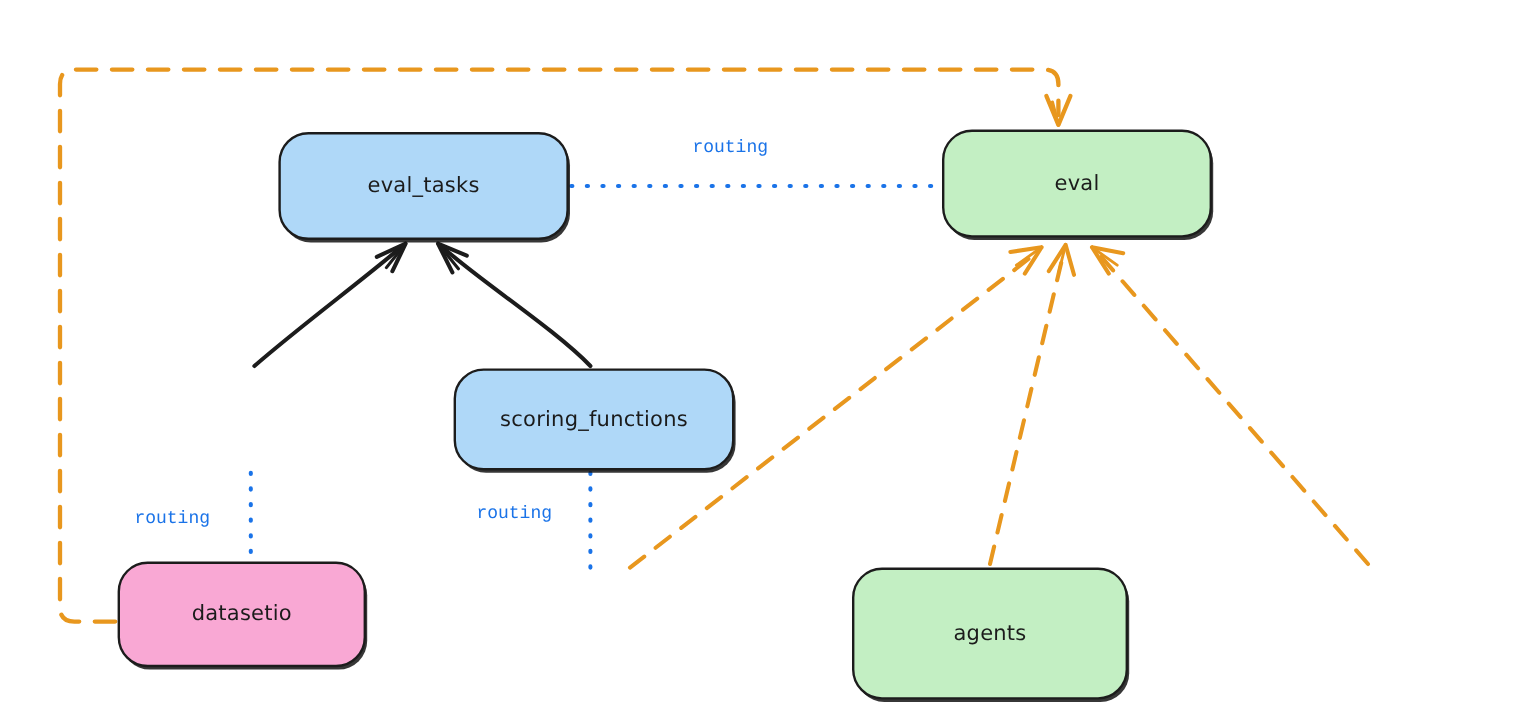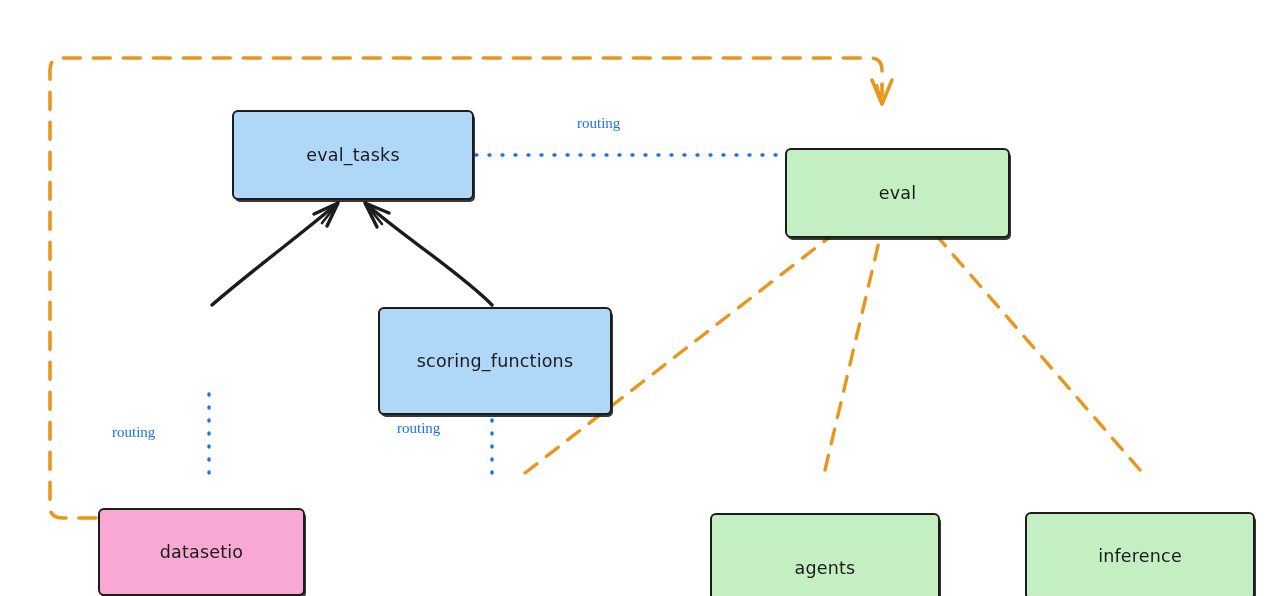--- a/index.html
+++ b/index.html
@@ -10,34 +10,34 @@
     overflow:hidden;
     position:relative;
   }
   #diagram-canvas{position:absolute;inset:0;width:1280px;height:596px;}
   svg#edge-layer{position:absolute;left:0;top:0;width:1280px;height:596px;}
   .node{
     position:absolute;
     box-sizing:border-box;
     display:flex;align-items:center;justify-content:center;
     border:2.6px solid #1c1c1c;
-    border-radius:6px;
+    border-radius:25px;
     font-size:17.5px;
     color:#1b1b1b;
     letter-spacing:0.2px;
     font-family:"DejaVu Sans", sans-serif;
     box-shadow:2px 3px 0 -1px rgba(20,20,20,0.85);
   }
   .node.blue{background:#AFD8F8;}
-  .node.green{background:#C3EFC3;margin-top:40px;}
+  .node.green{background:#C3EFC3;}
   .edge-label{
     position:absolute;
     color:#1a73e8;
     font-size:15px;
-    font-family:Liberation Serif, serif;
+    font-family:Liberation Mono, monospace;
     white-space:nowrap;
   }
 </style>
 </head>
 <body style="background: rgb(255, 255, 255);">
 
 <div id="diagram-canvas">
 
   <svg id="edge-layer" viewBox="0 0 1280 596">
 
@@ -83,26 +83,25 @@
       <path d="M 910 206 L 924 228 M 910 206 L 936 211" fill="none" stroke="#e8971e" stroke-width="3.4" stroke-linecap="round"></path>
       <path d="M 910 206 L 931 221" fill="none" stroke="#e8971e" stroke-width="2.4" stroke-linecap="round"></path>
     </g>
   </svg>
 
   <div class="node blue" id="node-eval_tasks" style="left: 232px; top: 110px; width: 242px; height: 90px; background: rgb(175, 216, 248); border-color: rgb(28, 28, 28);">eval_tasks</div>
 
   <div class="node green" id="node-eval" style="left: 785px; top: 108px; width: 225px; height: 90px; background: rgb(195, 239, 195); border-color: rgb(28, 28, 28);">eval</div>
 
 
-  <div class="node blue" id="node-scoring_functions" style="left: 378px; top: 307px; width: 234px; height: 108px; background: rgb(175, 216, 248); border-color: rgb(28, 28, 28);">scoring_functions</div>
+  <div class="node blue" id="node-scoring_functions" style="left: 378px; top: 307px; width: 234px; height: 85px; background: rgb(175, 216, 248); border-color: rgb(28, 28, 28);">scoring_functions</div>
 
   <div class="node green" id="node-datasetio" style="left: 98px; top: 468px; width: 207px; height: 88px; background: #f9a8d4; border-color: rgb(28, 28, 28);">datasetio</div>
 
 
   <div class="node green" id="node-agents" style="left: 710px; top: 473px; width: 230px; height: 110px; background: rgb(195, 239, 195); border-color: rgb(28, 28, 28);">agents</div>
 
-  <div class="node green" id="node-inference" style="left: 1025px; top: 472px; width: 230px; height: 88px; background: rgb(195, 239, 195); border-color: rgb(28, 28, 28);">inference</div>
 
   <div class="edge-label" style="left: 577px; top: 115px; color: rgb(26, 115, 232);">routing</div>
   <div class="edge-label" style="left: 112px; top: 424px; color: rgb(26, 115, 232);">routing</div>
   <div class="edge-label" style="left: 397px; top: 420px; color: rgb(26, 115, 232);">routing</div>
 
 </div>
 
 </body></html>

